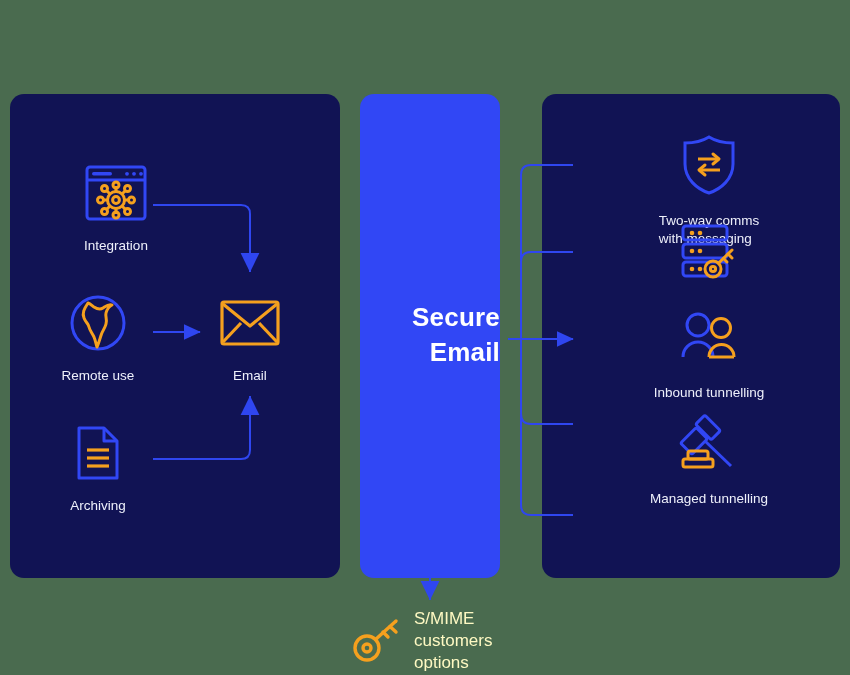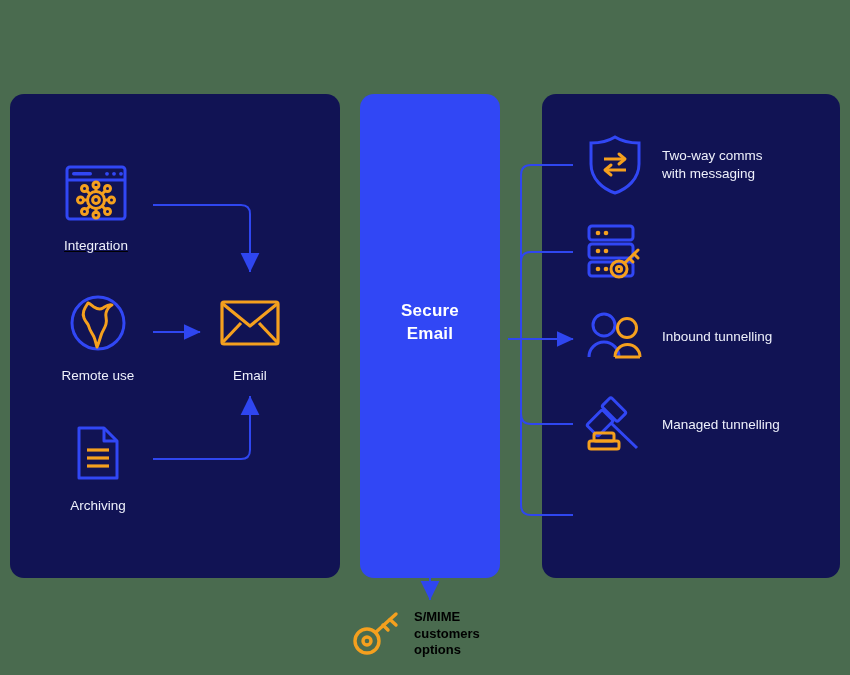--- a/index.html
+++ b/index.html
@@ -28,88 +28,89 @@
     background: #3147f5;
   }
   #panel-right {
     left: 542px; top: 94px; width: 298px; height: 484px;
     background: #111354;
   }
   .center-title {
     position: absolute;
     left: 0; right: 2px;
     top: 300px;
-    text-align: center;
+    text-align: right;
     color: #ffffff;
-    font-size: 17px;
+    font-size: 26px;
     font-weight: bold;
     line-height: 1.35;
     letter-spacing: .2px;
   }
   .node {
     position: absolute;
     width: 120px;
     text-align: center;
   }
   .node .icon-wrap {
     height: 70px;
     display: flex;
     align-items: center;
     justify-content: center;
   }
   .node .node-label {
     margin-top: 10px;
     color: #eef0fb;
     font-size: 13.5px;
   }
-  #node-integration { left: 36px; top: 158px; text-decoration: underline; }
+  #node-integration { left: 56px; top: 158px; }
   #node-remote     { left: 38px; top: 288px; text-align: center; }
   #node-archiving  { left: 38px; top: 418px; }
   #node-email      { left: 190px; top: 288px; }
 
   .feature {
     position: absolute;
     left: 584px;
     width: 250px;
     display: flex;
     align-items: center;
     gap: 16px;
+    flex-direction: column;
   }
   .feature .f-icon {
     flex: 0 0 62px;
     height: 62px;
     display: flex;
     align-items: center;
     justify-content: center;
   }
   .feature .f-label {
     color: #eef0fb;
     font-size: 13.5px;
     line-height: 1.32;
   }
   #feature-0 { top: 134px; }
   #feature-1 { top: 220px; }
   #feature-2 { top: 306px; }
-  #feature-3 { top: 394px; }
+  #feature-3 { top: 412px; }
   #feature-4 { top: 482px; }
 
   #smime {
     position: absolute;
     left: 352px;
     top: 608px;
     width: 200px;
     display: flex;
     align-items: center;
     gap: 10px;
   }
   #smime .s-icon { flex: 0 0 52px; height: 52px; }
   #smime .s-label {
-    color: #000000;
-    font-size: 13px;
-    font-weight: bold;
+    color: #fef9c3;
+    font-size: 17px;
+    font-weight: normal;
     line-height: 1.3;
   }
 
   svg.overlay {
     position: absolute;
     left: 0; top: 0;
     width: 850px; height: 675px;
     pointer-events: none;
   }
 </style>

